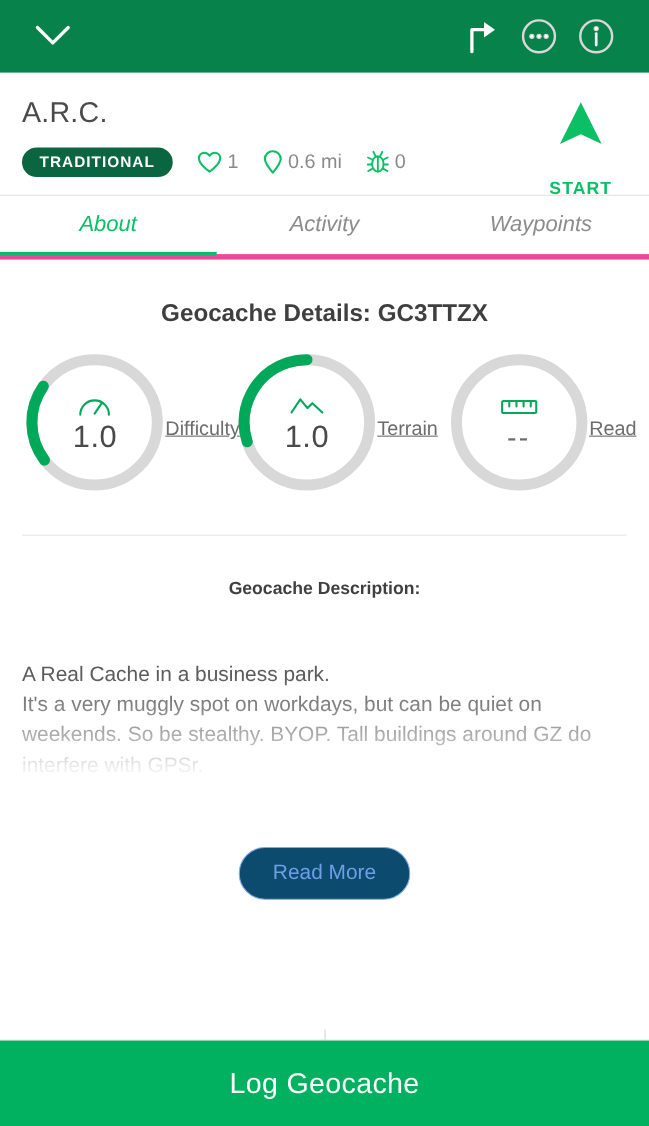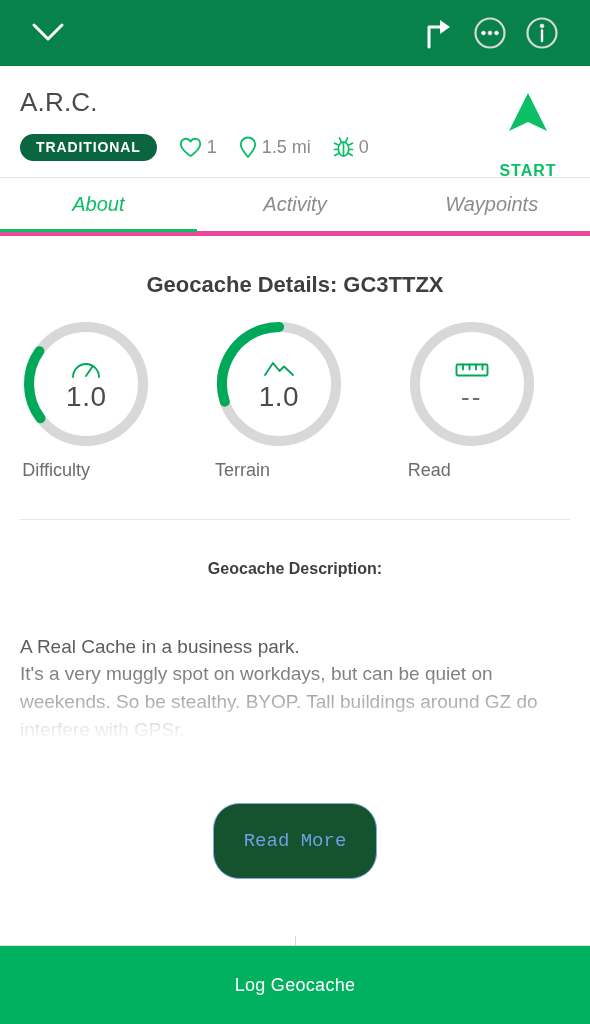--- a/index.html
+++ b/index.html
@@ -149,22 +149,22 @@
 
   .rings {
     display: flex;
     justify-content: space-around;
     margin-top: 22px;
     padding: 0 6px;
   }
   .ring-cell {
     width: 160px;
     display: flex;
-    flex-direction: column;
-    align-items: flex-start;
+    flex-direction: row;
+    align-items: center;
   }
   .ring-wrap {
     position: relative;
     width: 128px;
     height: 128px;
   }
   .ring-wrap svg { display: block; }
   .ring-inner {
     position: absolute;
     inset: 0;
@@ -188,20 +188,21 @@
   }
   .ring-value.dashes {
     font-size: 26px;
     color: #6d6d6d;
     letter-spacing: 2px;
   }
   .ring-label {
     margin-top: 12px;
     font-size: 18px;
     color: #6d6d6d;
+    text-decoration: underline;
   }
 
   .divider {
     height: 1px;
     background: #e6e6e6;
     margin: 38px 20px 0 20px;
   }
 
   .desc-heading {
     text-align: center;
@@ -228,26 +229,26 @@
   }
 
   .readmore-wrap {
     display: flex;
     justify-content: center;
     margin-top: 20px;
   }
   .readmore-btn {
     border: 1px solid #7fa8e8;
     color: #6f9ee6;
-    background: #14532d;
+    background: #0c4a6e;
     font-size: 19px;
     border-radius: 26px;
-    padding: 26px 30px;
+    padding: 12px 30px;
     cursor: pointer;
-    font-family: Liberation Mono, monospace;
+    font-family: Liberation Sans, sans-serif;
   }
 
   
   .bottom-rule {
     height: 1px;
     display: flex;
     flex: 0 0 1px;
   }
   .bottom-rule .half {
     flex: 1 1 0;
@@ -264,21 +265,21 @@
   .logbar {
     flex: 0 0 78px;
     background: #02B160;
     display: flex;
     align-items: center;
     justify-content: center;
     cursor: pointer;
   }
   .logbar-label {
     color: #ffffff;
-    font-size: 18px;
+    font-size: 26px;
     letter-spacing: 0.3px;
   }
 </style>
 </head>
 <body>
 
 <div id="app">
 
   <div class="topbar">
     <div class="topbar-icon">
@@ -324,21 +325,21 @@
         </span>
         <span class="mval">1</span>
       </div>
 
       <div class="meta-item">
         <span>
           <svg width="18" height="23" viewBox="0 0 18 23" fill="none">
             <path d="M9 21 C9 21 16.2 12.4 16.2 8.4 C16.2 4.4 13 1.5 9 1.5 C5 1.5 1.8 4.4 1.8 8.4 C1.8 12.4 9 21 9 21 Z" stroke="#0ABF64" stroke-width="1.9" stroke-linejoin="round"></path>
           </svg>
         </span>
-        <span class="mval">1.5 mi</span>
+        <span class="mval">0.6 mi</span>
       </div>
 
       <div class="meta-item">
         <span>
           <svg width="21" height="23" viewBox="0 0 21 23" fill="none" stroke="#0ABF64" stroke-width="1.7" stroke-linecap="round">
             <path d="M6.5 2 L8.2 5.6"></path>
             <path d="M14.5 2 L12.8 5.6"></path>
             <ellipse cx="10.5" cy="13" rx="5.2" ry="7" fill="none"></ellipse>
             <path d="M10.5 6.4 L10.5 20"></path>
             <path d="M5.3 9 L1.6 7.2"></path>

